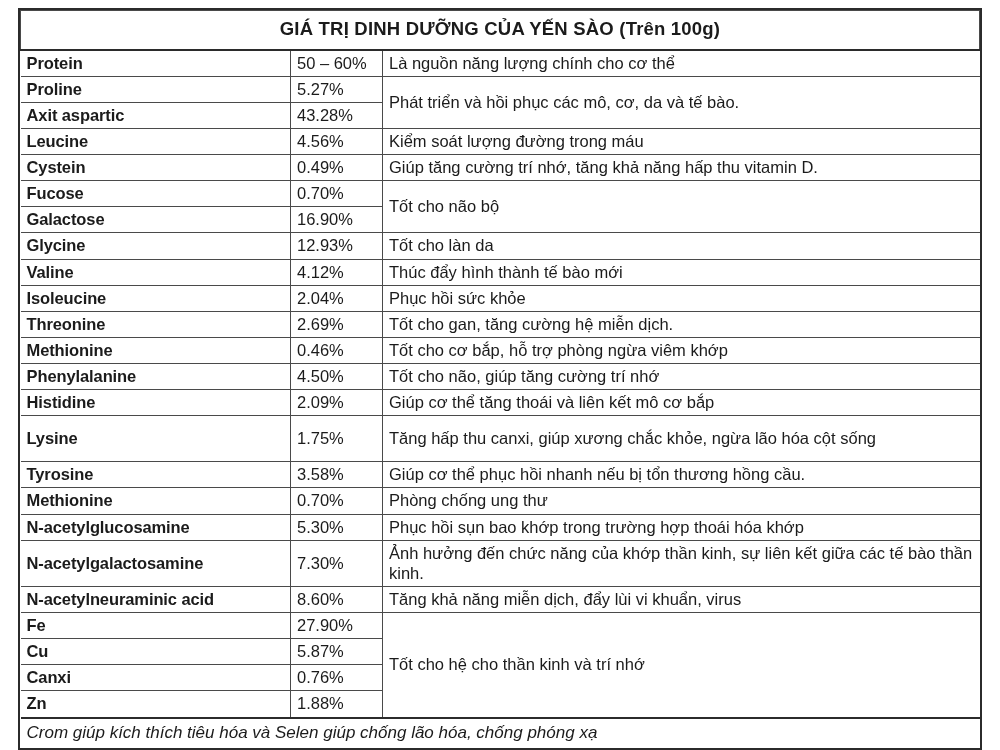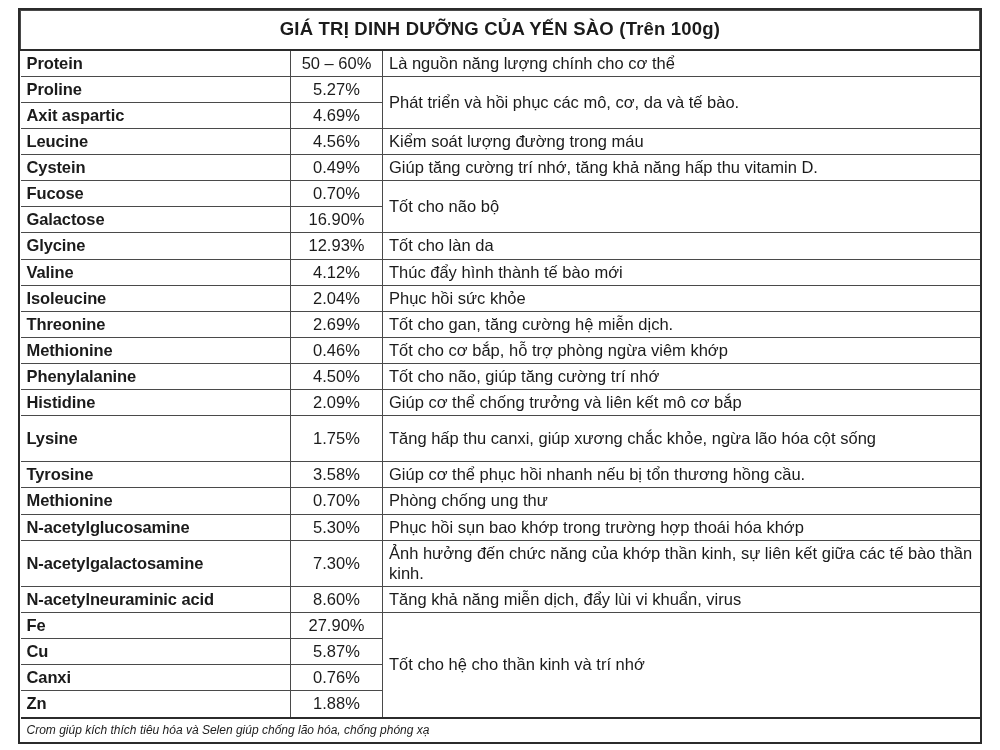--- a/index.html
+++ b/index.html
@@ -54,35 +54,34 @@
   td.name {
     font-weight: bold;
     border-left: none;
     white-space: nowrap;
     letter-spacing: -0.1px;
     margin-left: 36px;
   }
   td.val {
     font-weight: normal;
     white-space: nowrap;
-    text-align: center;
   }
   td.desc {
     border-right: none;
     font-weight: normal;
     vertical-align: middle;
     margin-left: 12px;
   }
   tr.footer-row td {
     border-left: none;
     border-right: none;
     border-bottom: none;
     border-top: 2px solid #2b2b2b;
     font-style: italic;
-    font-size: 12px;
+    font-size: 17px;
     padding: 4px 6px 5px 6px;
   }
   .tall { height: 46px; }
 </style>
 </head>
 <body>
 
 <div class="page">
   <div class="table-wrap">
     <table class="nutri">
@@ -102,21 +101,21 @@
           <td class="desc">Là nguồn năng lượng chính cho cơ thể</td>
         </tr>
 
         <tr>
           <td class="name">Proline</td>
           <td class="val">5.27%</td>
           <td class="desc" rowspan="2">Phát triển và hồi phục các mô, cơ, da và tế bào.</td>
         </tr>
         <tr>
           <td class="name">Axit aspartic</td>
-          <td class="val">4.69%</td>
+          <td class="val">43.28%</td>
         </tr>
 
         <tr>
           <td class="name">Leucine</td>
           <td class="val">4.56%</td>
           <td class="desc">Kiểm soát lượng đường trong máu</td>
         </tr>
 
         <tr>
           <td class="name">Cystein</td>
@@ -166,21 +165,21 @@
 
         <tr>
           <td class="name">Phenylalanine</td>
           <td class="val">4.50%</td>
           <td class="desc">Tốt cho não, giúp tăng cường trí nhớ</td>
         </tr>
 
         <tr>
           <td class="name">Histidine</td>
           <td class="val">2.09%</td>
-          <td class="desc">Giúp cơ thể chống trưởng và liên kết mô cơ bắp</td>
+          <td class="desc">Giúp cơ thể tăng thoái và liên kết mô cơ bắp</td>
         </tr>
 
         <tr class="tall">
           <td class="name">Lysine</td>
           <td class="val">1.75%</td>
           <td class="desc">Tăng hấp thu canxi, giúp xương chắc khỏe, ngừa lão hóa cột sống</td>
         </tr>
 
         <tr>
           <td class="name">Tyrosine</td>

